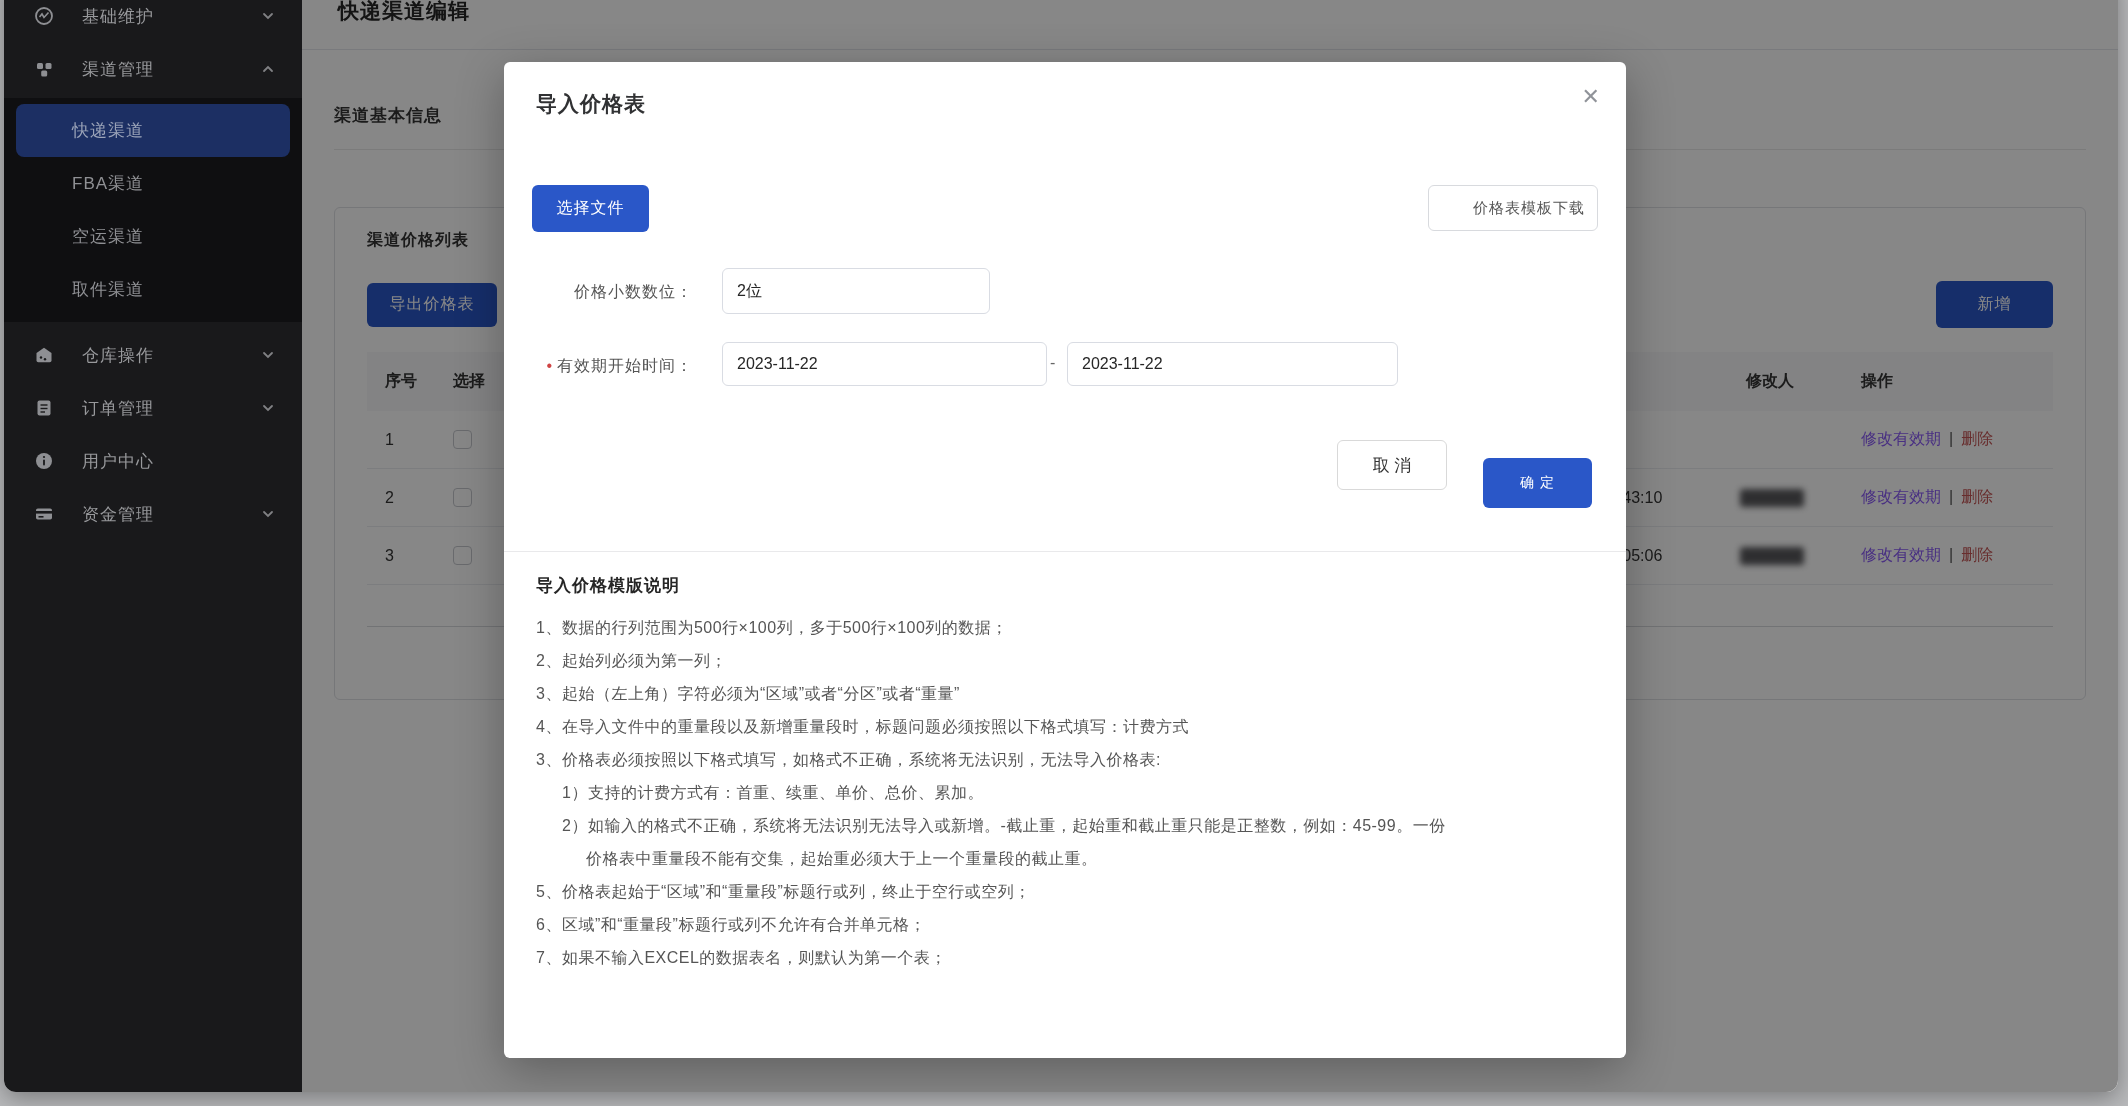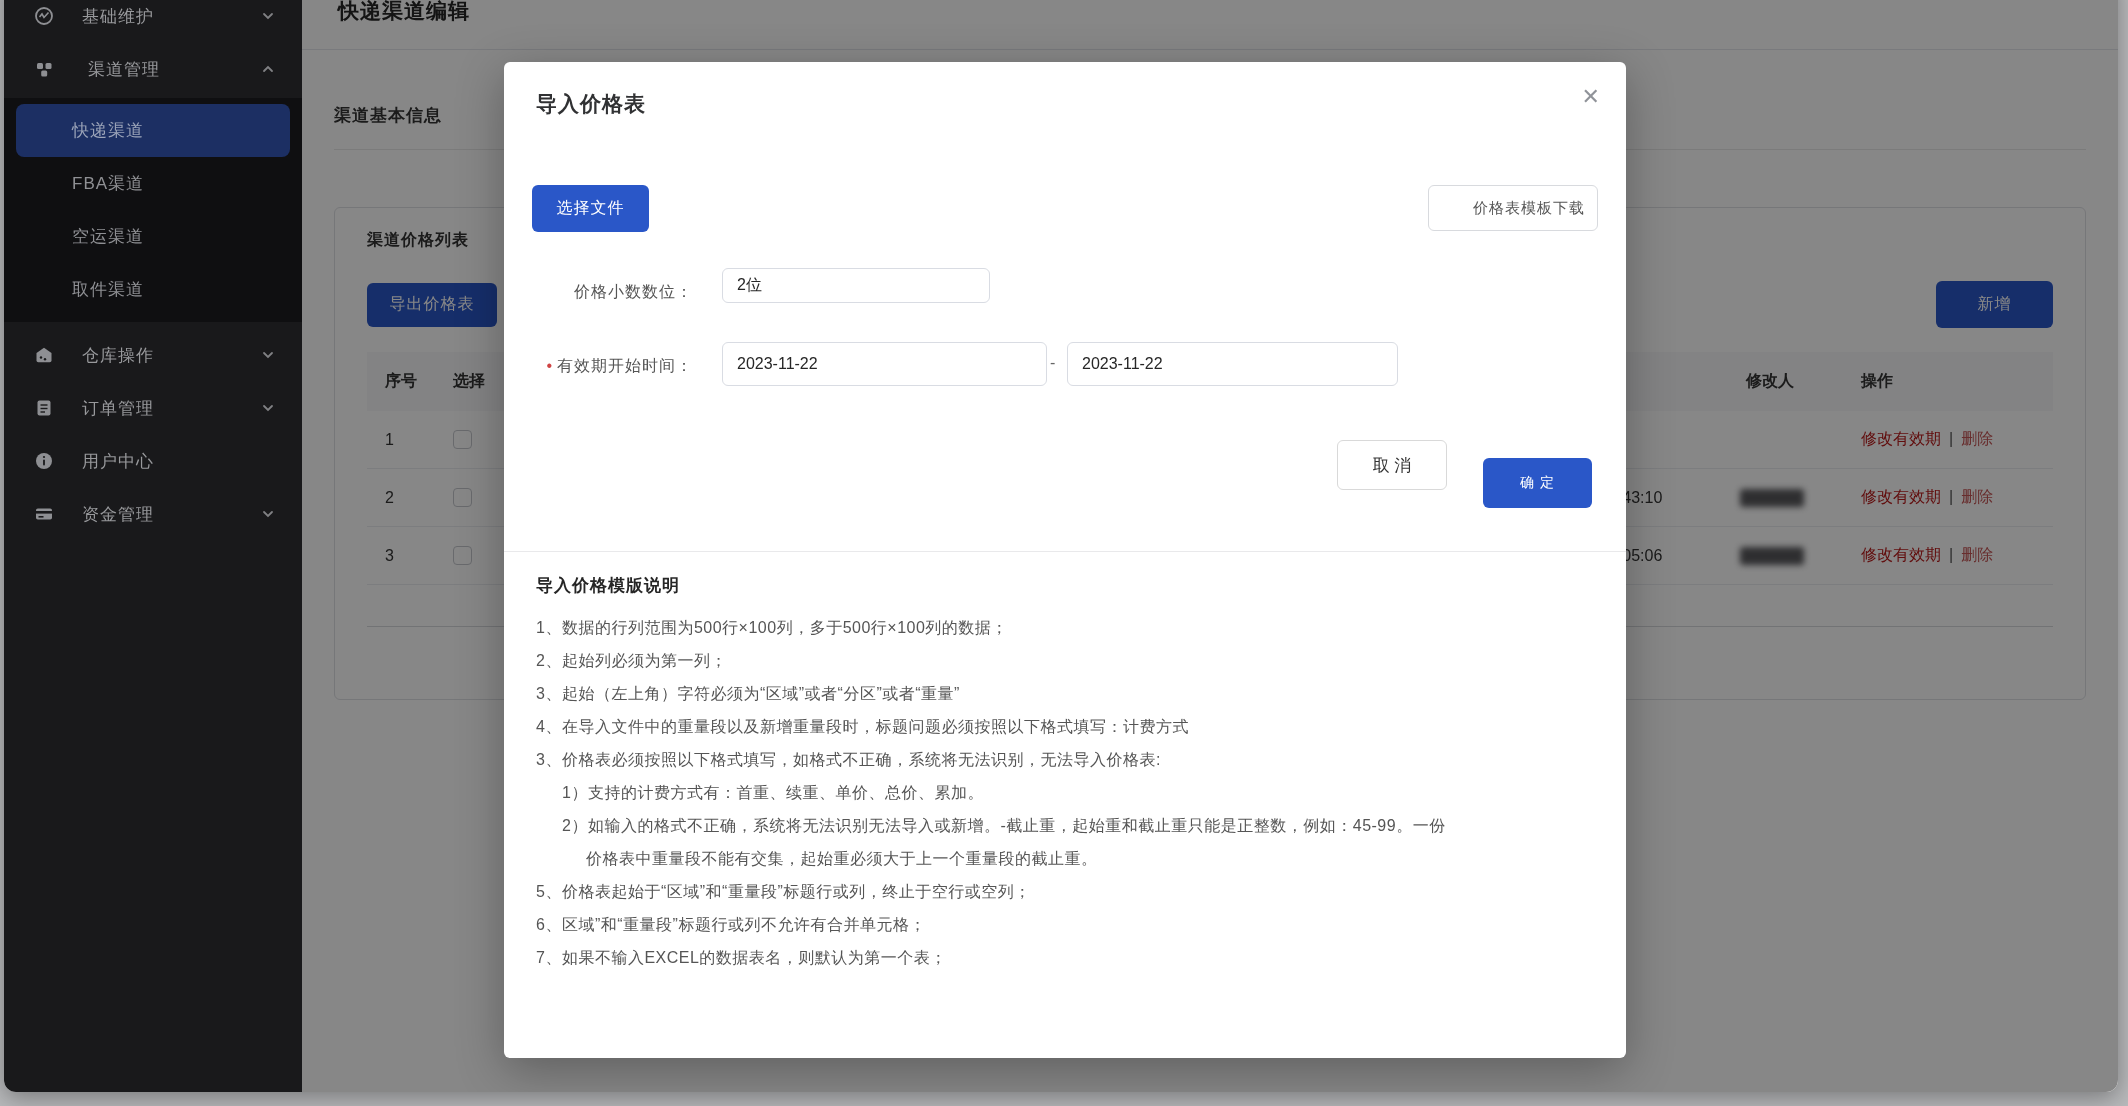--- a/index.html
+++ b/index.html
@@ -42,39 +42,39 @@
   .tr { height:58px; border-bottom:1px solid #ebedf0; color:#333; }
   .c { font-size:16px; }
   .c-idx { width:70px; padding-left:18px; }
   .c-sel { width:110px; padding-left:16px; }
   .c-sp  { flex:1; }
   .c-time{ width:150px; padding-left:12px; white-space:nowrap; }
   .c-user{ width:95px; padding-left:2px; }
   .c-act { width:220px; padding-left:28px; white-space:nowrap; }
   .thead .c-user { padding-left:8px; }
   .checkbox { width:19px; height:19px; border:1px solid #c6c9cf; border-radius:4px; background:#fff; cursor:pointer; }
-  .link-blue { color:#b91c1c; cursor:pointer; text-decoration:none; }
+  .link-blue { color:#8b5cf6; cursor:pointer; text-decoration:none; }
   .link-red  { color:#c45656; cursor:pointer; text-decoration:none; }
   .pipe { color:#555; margin:0 8px; }
   .redacted { display:inline-block; width:64px; height:18px; background:#3c3c40; border-radius:3px; filter:blur(3px); opacity:.85; vertical-align:middle; }
 
   
   .overlay { position:absolute; left:298px; top:0; right:0; bottom:0; background:rgba(0,0,0,0.47); z-index:5; }
   .modal { position:absolute; left:500px; top:90px; width:1122px; height:996px; background:#fff;
            border-radius:6px; z-index:10; box-shadow:0 12px 48px rgba(0,0,0,.3); }
   .modal-title { position:absolute; left:32px; top:28px; font-size:21px; font-weight:bold; color:#303133; letter-spacing:1px; }
   .modal-close { position:absolute; right:26px; top:24px; font-size:22px; color:#909399; cursor:pointer; line-height:1; font-weight:normal; }
   .btn-choose { position:absolute; left:28px; top:123px; width:117px; height:47px; font-size:16px; }
   .btn-template { position:absolute; right:28px; top:123px; width:170px; height:46px; background:#fff;
                   border:1px solid #d8dade; border-radius:6px; color:#555; font-size:15px; cursor:pointer; font-family:inherit; letter-spacing:1px;padding-left:32px; }
   .form-label { position:absolute; width:189px; text-align:right; font-size:16px; color:#555; letter-spacing:1px; }
   .lab-decimal { left:0; top:220px; }
   .lab-valid { left:0; top:294px; }
   .req-dot { color:#cf4444; margin-right:4px; font-size:16px; }
-  .inp { border:1px solid #d9dce3; border-radius:6px; height:35px; font-size:16px; color:#262626;
+  .inp { border:1px solid #d9dce3; border-radius:6px; height:46px; font-size:16px; color:#262626;
          padding-left:14px; font-family:inherit; outline:none; background:#fff; }
   .inp-decimal { position:absolute; left:218px; top:206px; width:268px; }
   .inp-date1 { position:absolute; left:218px; top:280px; width:325px; height:44px; }
   .date-dash { position:absolute; left:546px; top:292px; color:#666; font-size:16px; }
   .inp-date2 { position:absolute; left:563px; top:280px; width:331px; height:44px; }
   .btn-cancel { position:absolute; left:833px; top:378px; width:110px; height:50px; background:#fff;
                 border:1px solid #d9d9d9; border-radius:6px; color:#333; font-size:17px; cursor:pointer; font-family:inherit; }
   .btn-confirm { position:absolute; left:979px; top:396px; width:109px; height:50px; font-size:14px; }
   .modal-hr { position:absolute; left:0; right:0; top:489px; height:1px; background:#e9e9eb; }
   .instructions { position:absolute; left:32px; right:32px; top:512px; }
@@ -98,21 +98,21 @@
           </svg>
       </span>
       <span class="lbl">基础维护</span>
       <span class="chev">
         <svg width="16" height="16" viewBox="0 0 16 16">
             <polyline points="4,6 8,10 12,6" fill="none" stroke="#808184" stroke-width="1.8" stroke-linecap="round"></polyline>
           </svg>
       </span>
     </div>
 
-    <div class="side-item" style="margin-bottom:9px;gap:6px;">
+    <div class="side-item" style="margin-bottom:9px;">
       <span class="icn">
         <svg width="20" height="20" viewBox="0 0 20 20">
             <rect x="3" y="4" width="6" height="6" rx="1.5" fill="#8e8f93"></rect>
             <rect x="11.5" y="4" width="6" height="6" rx="1.5" fill="#8e8f93"></rect>
             <rect x="7.2" y="11.5" width="6" height="6" rx="1.5" fill="#8e8f93"></rect>
           </svg>
       </span>
       <span class="lbl">渠道管理</span>
       <span class="chev">
         <svg width="16" height="16" viewBox="0 0 16 16">

